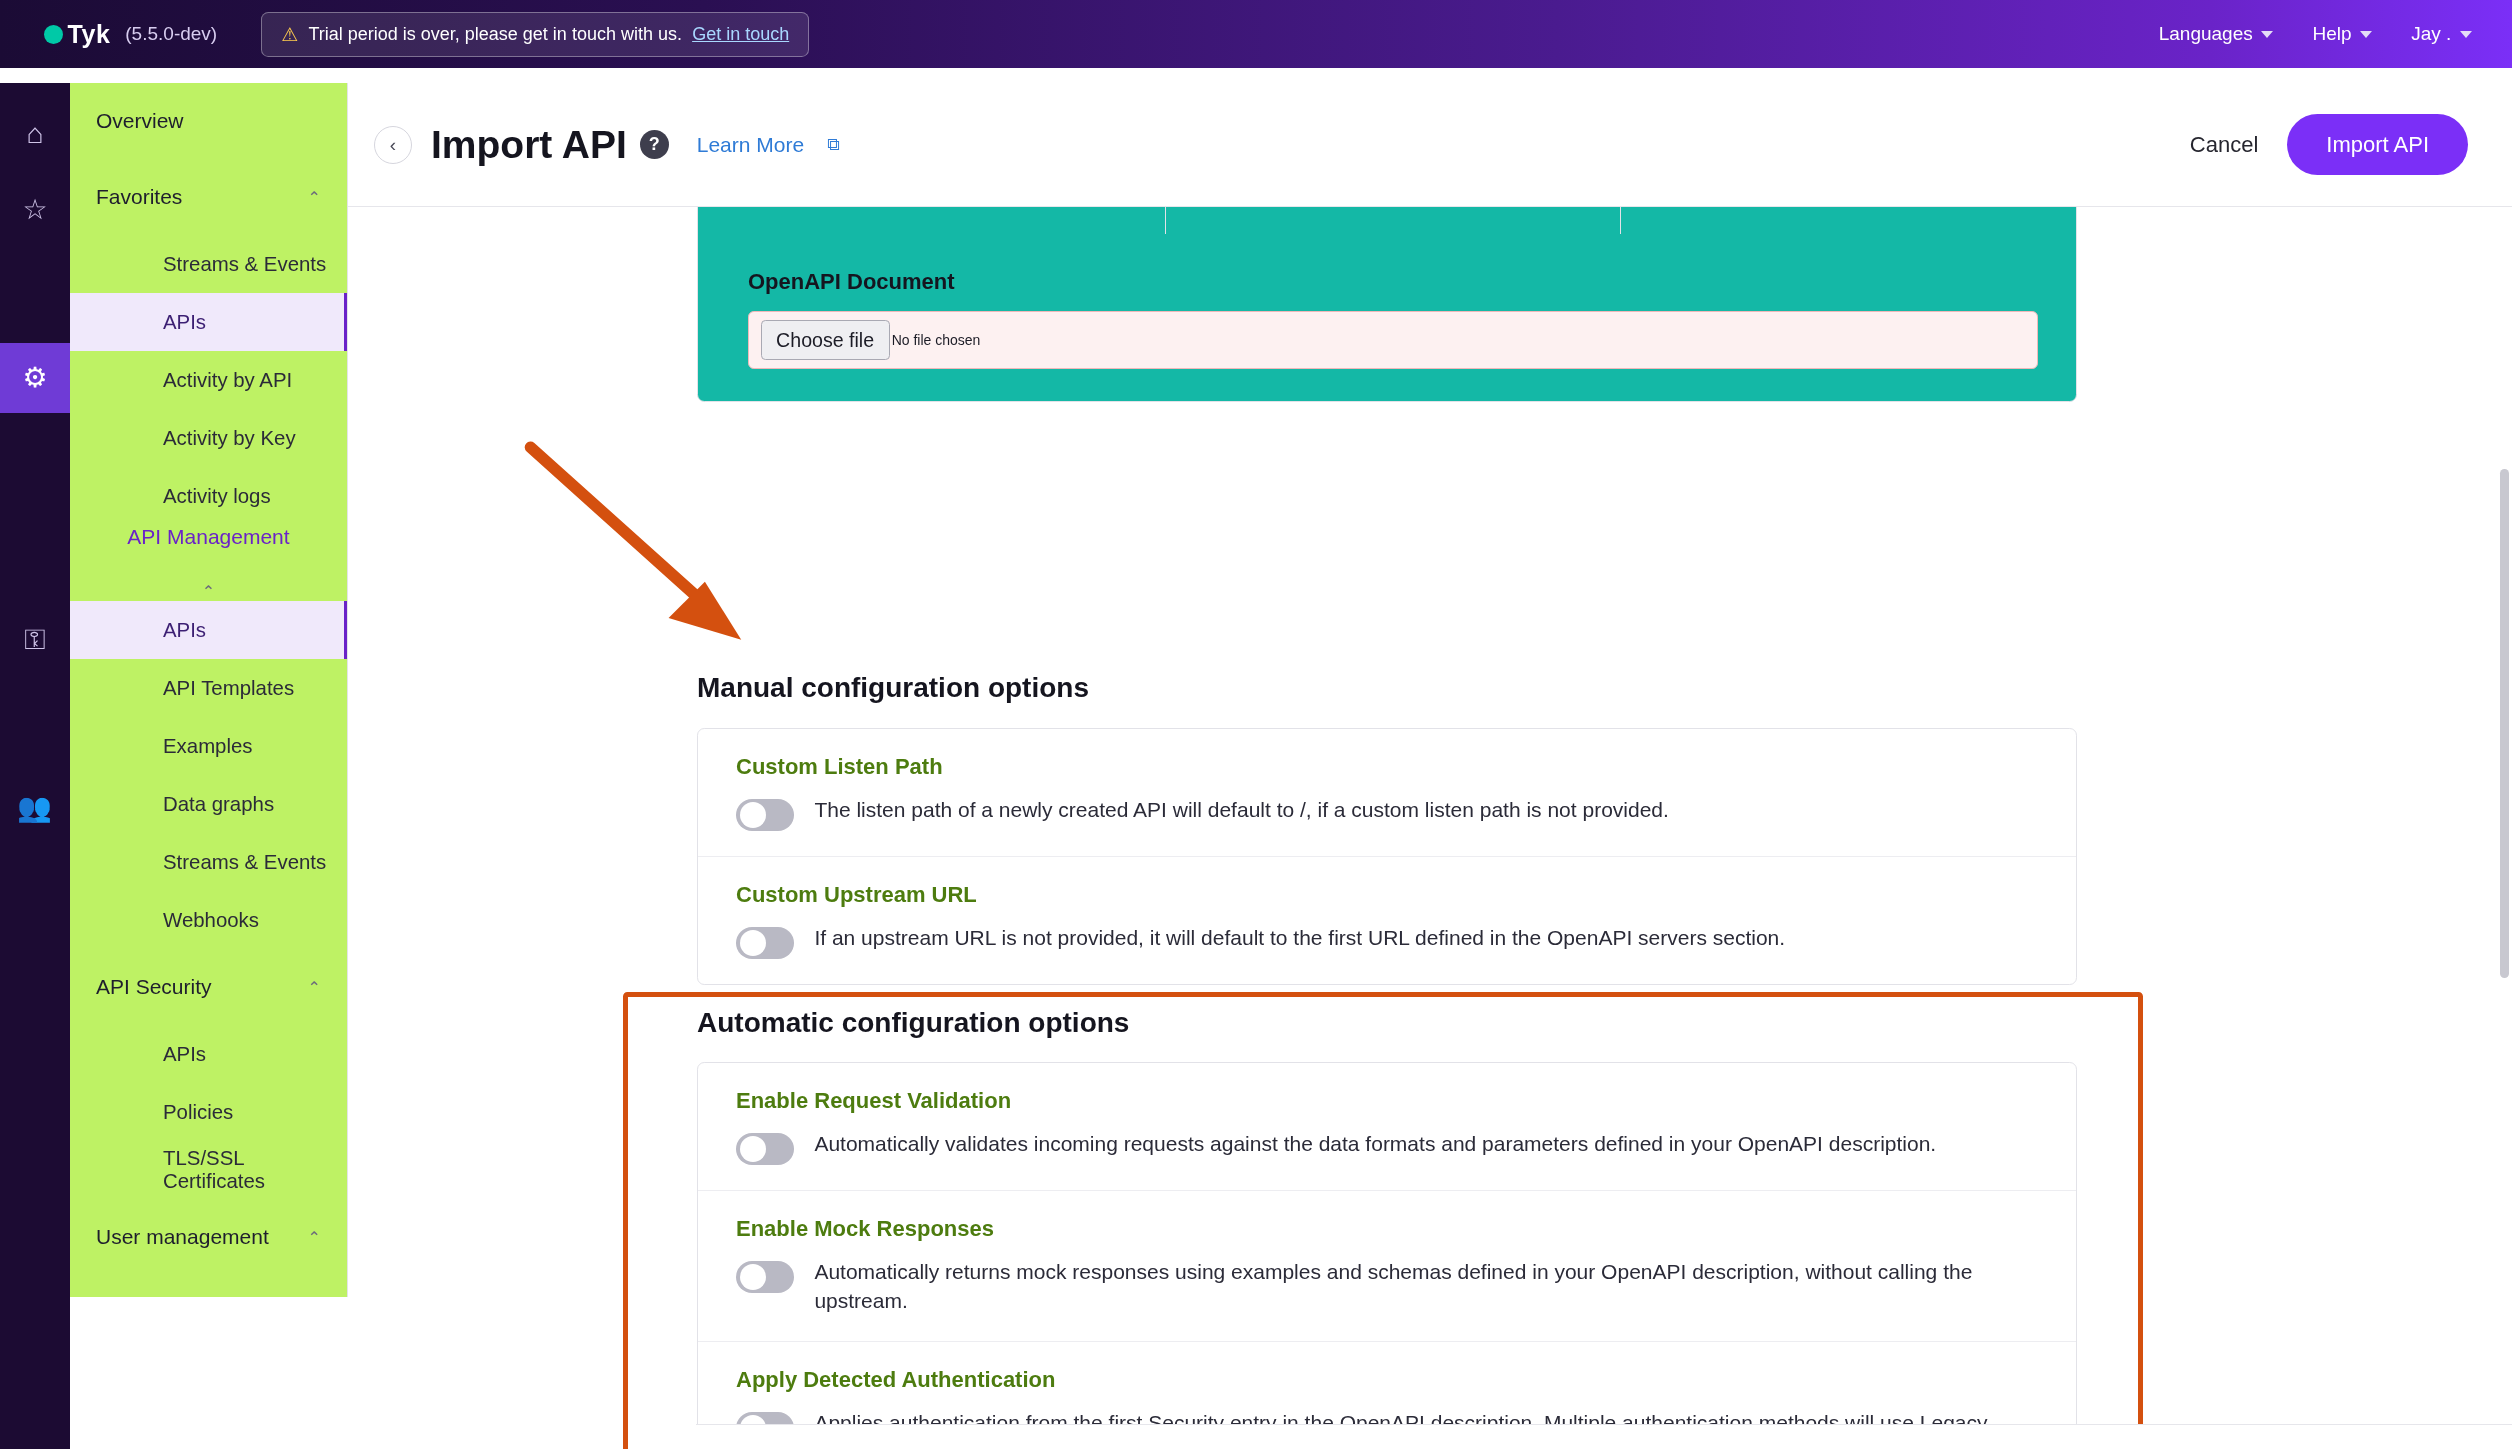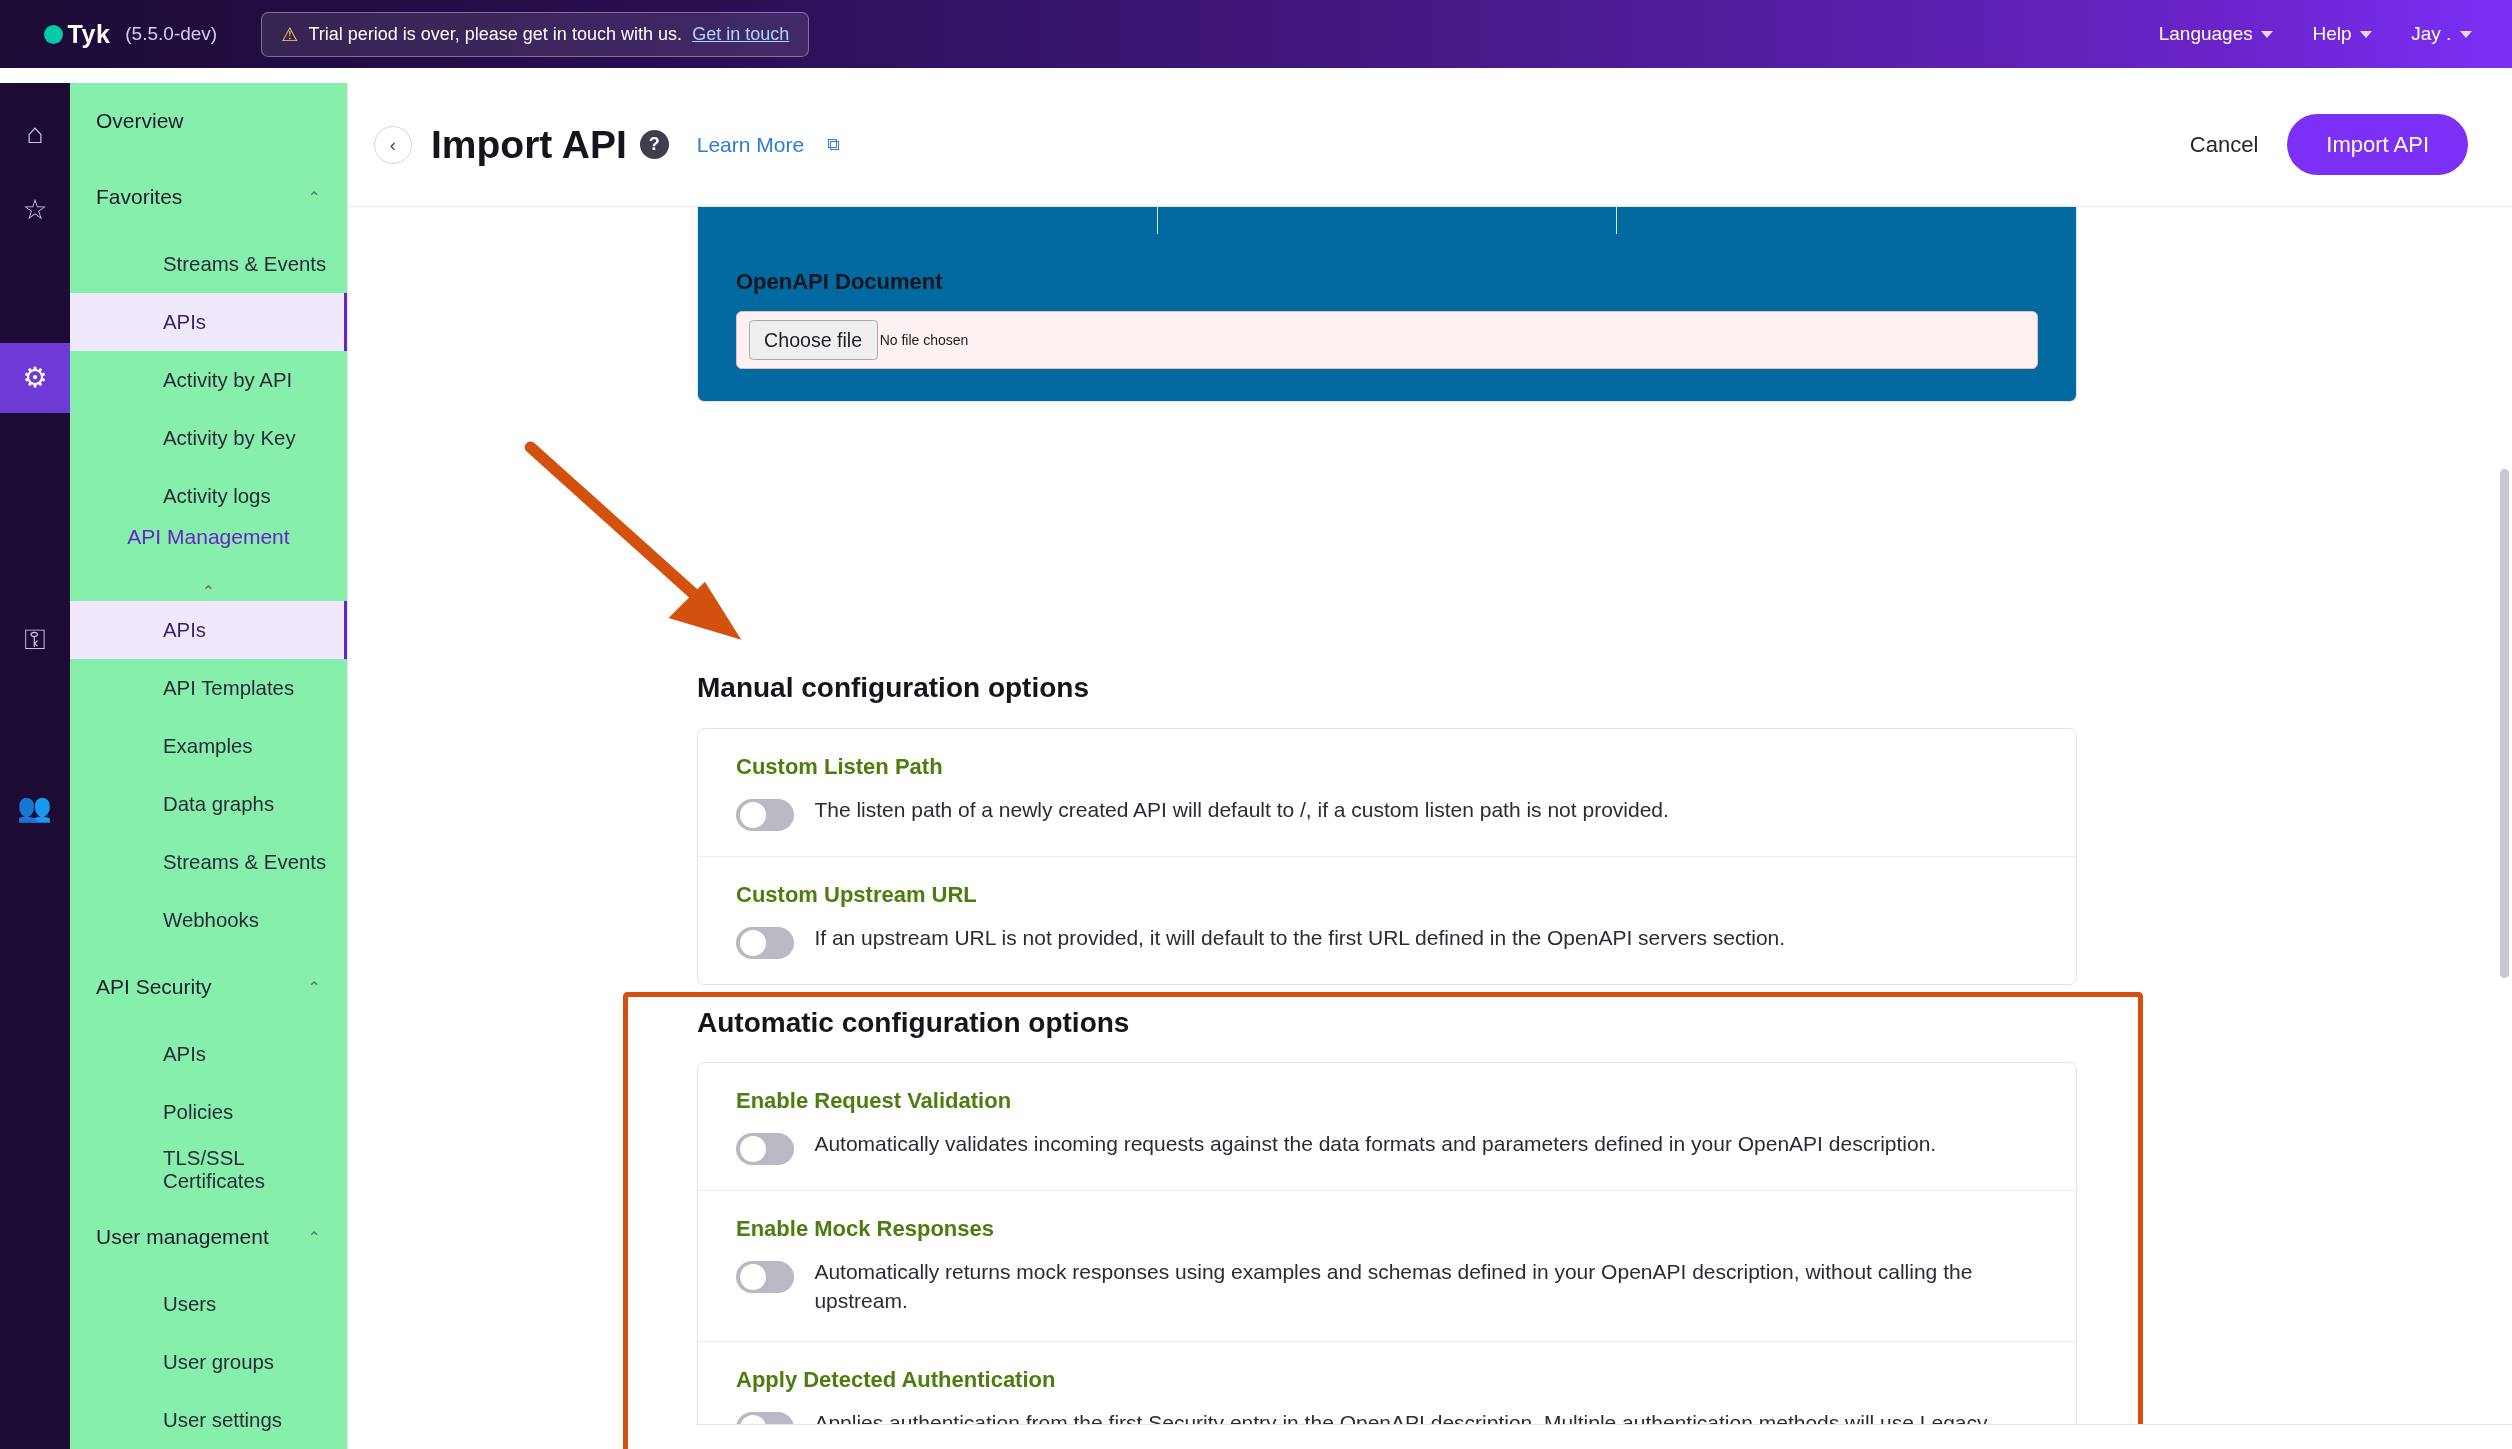--- a/index.html
+++ b/index.html
@@ -50,22 +50,22 @@
   .rail-item {
     width: 70px; height: 70px; display: flex; align-items: center; justify-content: center;
     color: #cfc4e8; cursor: pointer;
   }
   .rail-item.active { background: #6f3bd6; color: #fff; }
   .rail-icon { font-size: 28px; line-height: 1; }
   .rail-spacer { height: 87px; }
 
   
   .sidebar {
-    position: absolute; top: 83px; left: 70px; width: 278px; height: 1366px;
-    background: #86efac; border-right: 0.7px solid #e3e3e8;
+    position: absolute; top: 83px; left: 70px; width: 278px; height: 1214px;
+    background: #bef264; border-right: 0.7px solid #e3e3e8;
     overflow: hidden;
   }
   .sb-top { height: 76px; display: flex; align-items: center; padding-left: 26px; font-size: 21px; color: #1e1e2d; }
   .sb-group {
     height: 76px; display: flex; align-items: center; padding: 0 26px;
     font-size: 21px; color: #1e1e2d; cursor: pointer; justify-content: space-between;
   }
   .sb-group .chev { color: #6b6b7b; font-size: 16px; }
   .sb-group.accent { color: #6a22c8; font-weight: 400; flex-direction: column; }
   .sb-item {
@@ -98,22 +98,22 @@
   .import-btn {
     background: #7b2ff7; color: #fff; border: none; border-radius: 726px;
     padding: 17.5px 39px; font-size: 22px; cursor: pointer;
   }
 
   
   .content { position: relative; height: 1243px; overflow: hidden; }
 
   .panel-top {
     position: absolute; left: 349px; top: -44px; width: 1380px;
-    border: 0.7px solid #e2e2e8; border-radius: 7.3px; background: #0369a1;
-    padding: 0 0 32px 0;
+    border: 0.7px solid #e2e2e8; border-radius: 7.3px; background: #14b8a6;
+    padding: 0 0 32px 12px;
   }
   .url-row { display: flex; height: 70px; }
   .url-cell { flex: 1; border-right: 0.7px solid #e2e2e8; }
   .url-cell:last-child { border-right: none; }
 
   .field-label { font-size: 22px; font-weight: 700; color: #15151f; margin: 35px 0 16px 38px; }
   .file-box {
     margin: 0 38px; height: 58px; background: #fdf1f1; border: 0.7px solid #efb9b9; border-radius: 5.8px;
     display: flex; align-items: center; padding: 0 11.6px; gap: 2px;
   }

